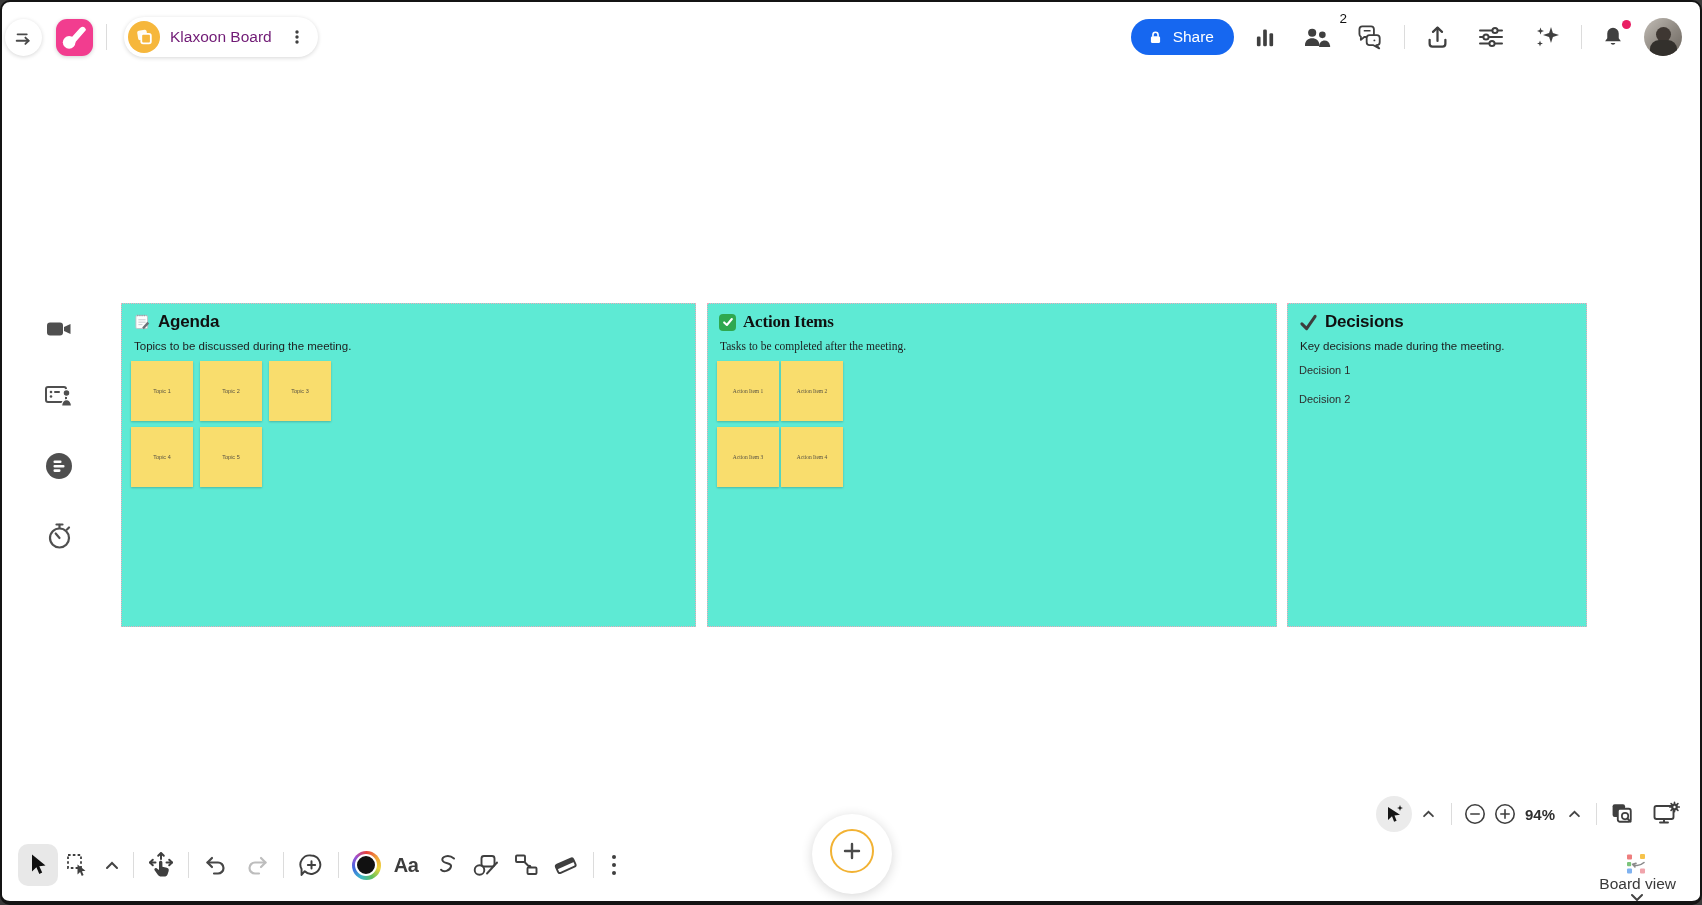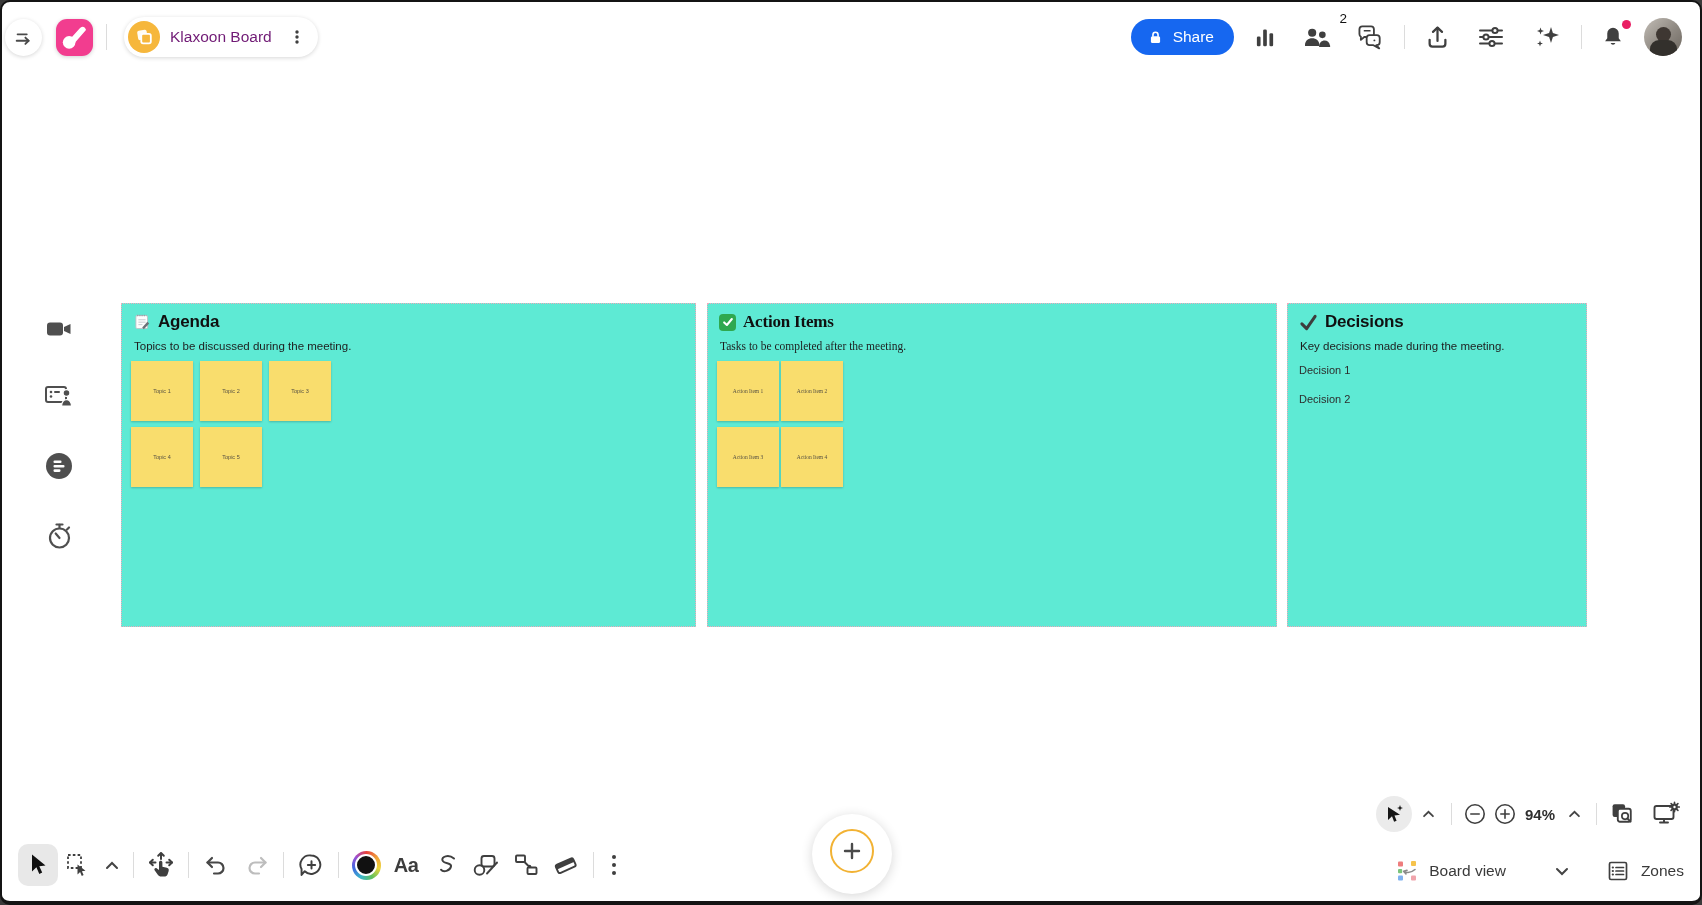--- a/index.html
+++ b/index.html
@@ -48,21 +48,21 @@
   
   .fab{position:absolute;left:810px;top:812px;width:80px;height:80px;border-radius:50%;background:#fff;
     box-shadow:0 2px 12px rgba(0,0,0,.16);cursor:pointer;}
   .fab .ring{position:absolute;left:18px;top:15px;width:44px;height:44px;border-radius:50%;
     border:2.5px solid #f2b233;box-sizing:border-box;display:flex;align-items:center;justify-content:center;}
   
   .zoomrow{position:absolute;right:16px;top:793px;display:flex;align-items:center;height:38px;}
   .zoomrow .vdiv{height:22px;margin:0 9px;}
   .roundtool{width:36px;height:36px;border-radius:50%;background:#ebebeb;display:flex;align-items:center;justify-content:center;cursor:pointer;}
   .zoompct{font-size:15px;font-weight:600;color:#2e2e2e;margin:0 6px;}
-  .viewrow{position:absolute;right:16px;top:851px;display:flex;align-items:center;height:36px;}
+  .viewrow{position:absolute;right:16px;top:851px;display:flex;align-items:center;height:36px;flex-direction:column;}
   .viewlabel{font-size:15.5px;color:#3a3a3a;margin:0 8px 0 9px;}
   .zoneslabel{font-size:15.5px;color:#3a3a3a;margin-left:9px;}
   .gap36{width:36px;} .gap30{width:30px;}
   .title-pill{position:absolute;left:122px;top:15px;height:40px;border-radius:21px;padding:0 6px 0 4px;gap:10px;cursor:pointer;}
   .title-text{font-size:15.5px;color:#701a75;font-weight:500;}
 </style>
 </head>
 <body>
 
 <div class="stage">

